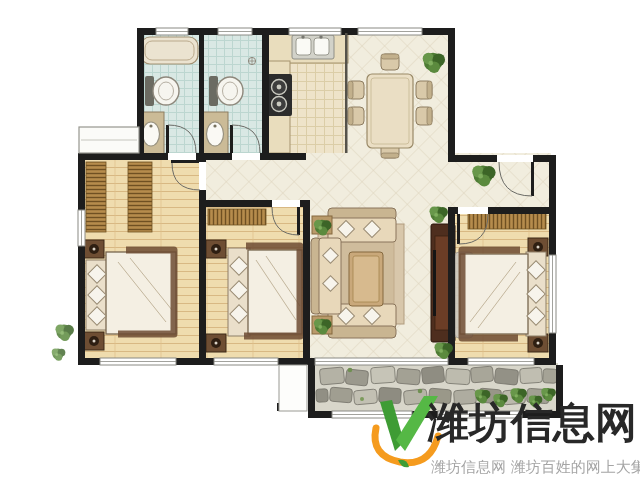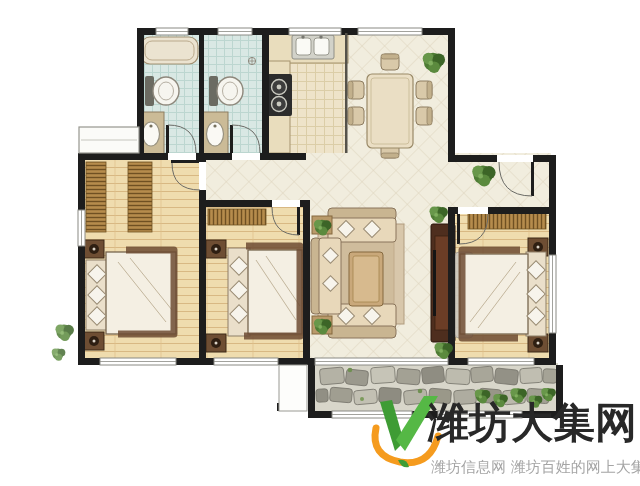--- a/index.html
+++ b/index.html
@@ -347,16 +347,16 @@
   </g>
 </svg>
 
 <svg class="wm-logo" width="78" height="86" viewBox="0 0 78 86">
   <path d="M8 38 Q2 66 32 72 Q62 77 70 46" fill="none" stroke="#f59b1e" stroke-width="7" stroke-linecap="round"></path>
   <polygon points="12,12 24,10 36,52 27,61" fill="#3e9c34"></polygon>
   <polygon points="56,6 70,6 37,61 28,50" fill="#55b845"></polygon>
   <path d="M30 70 q4 9 11 7 q-2 -9 -11 -7 Z" fill="#3e9c34"></path>
 </svg>
 
-<div class="wm-title">潍坊大集网</div>
+<div class="wm-title">潍坊信息网</div>
 <div class="wm-sub">潍坊信息网 潍坊百姓的网上大集</div>
 
 </div>
 
 </body></html>

